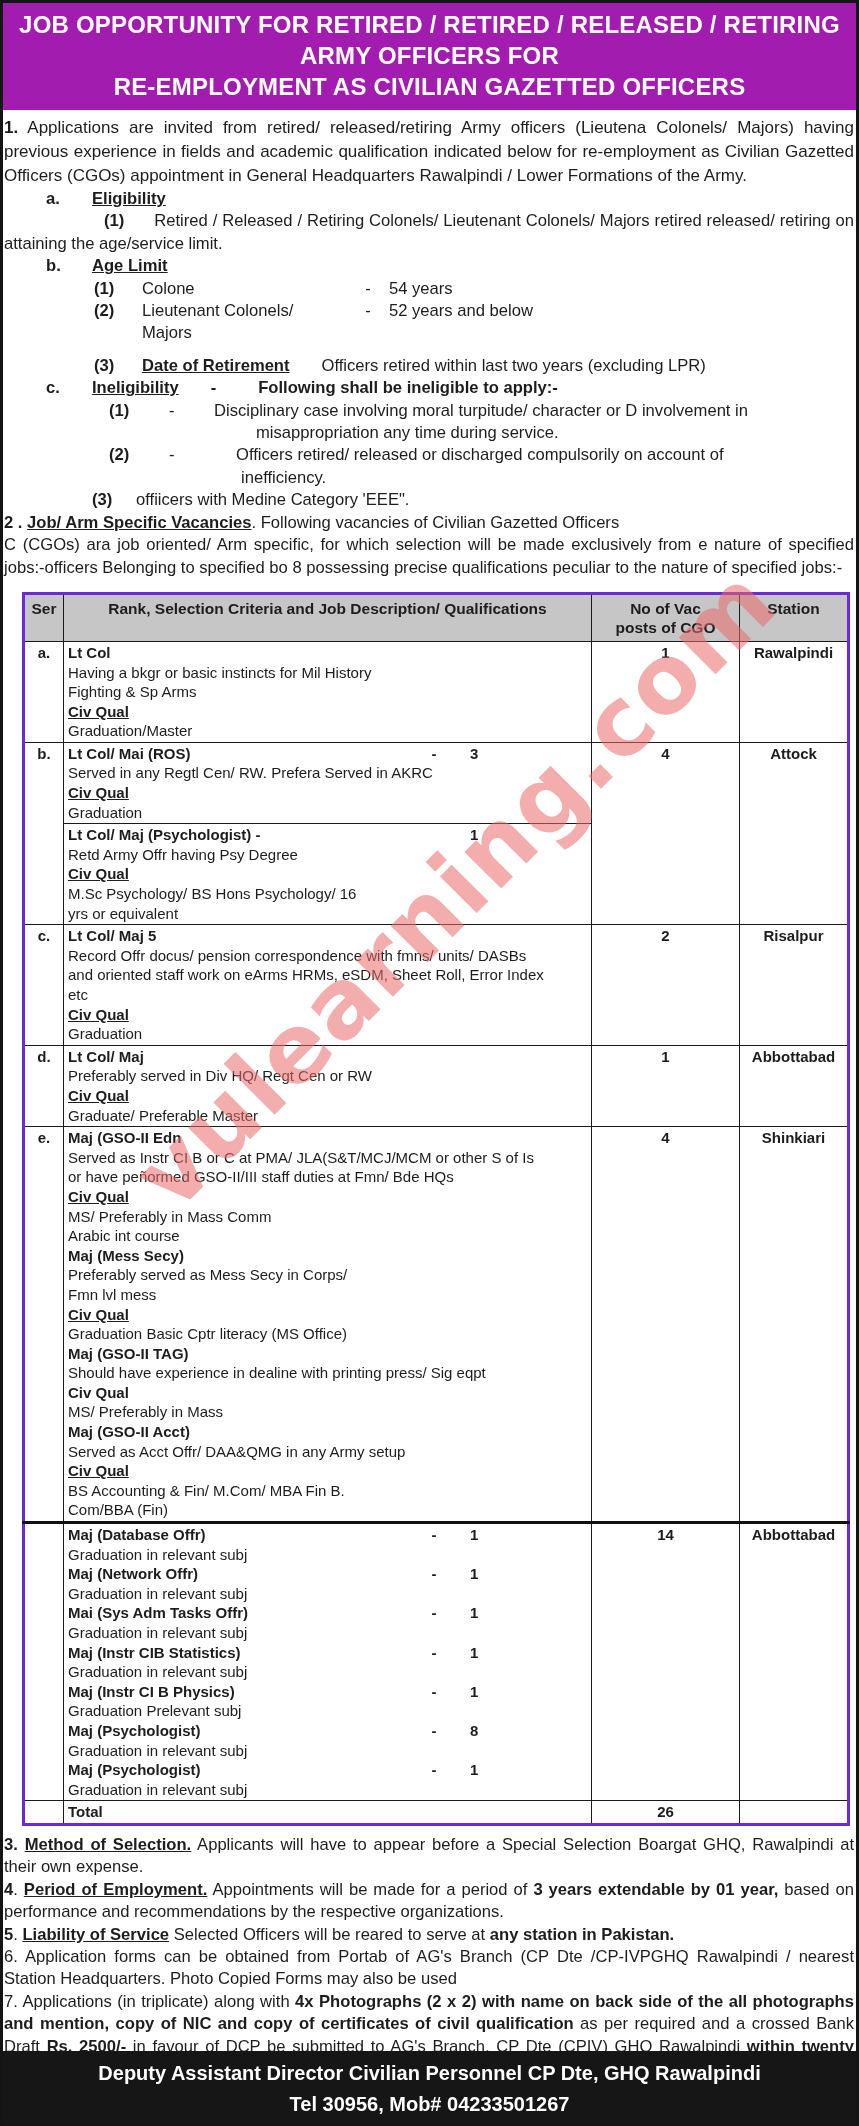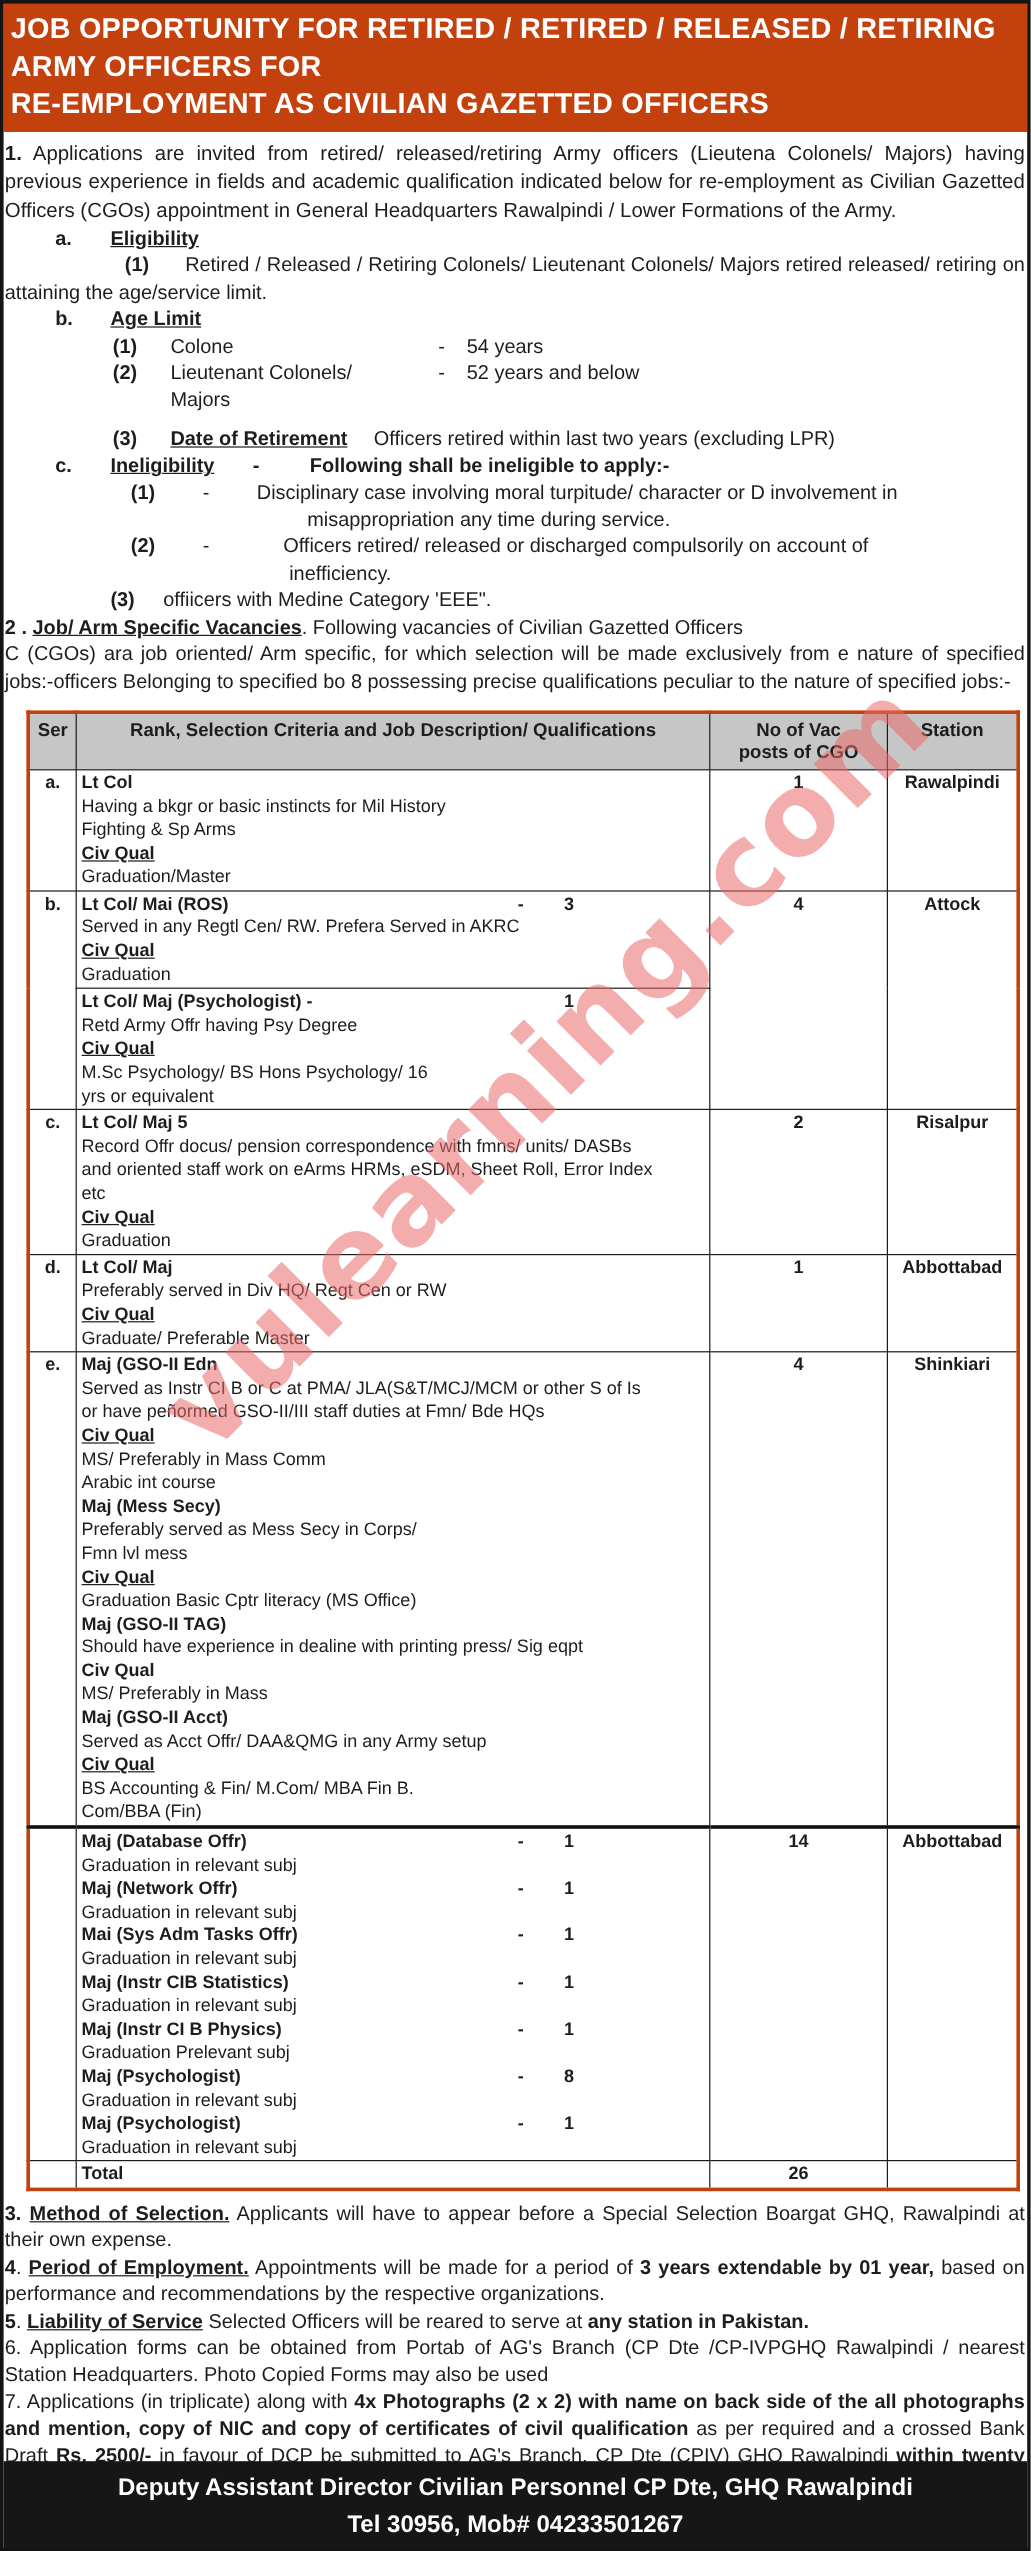--- a/index.html
+++ b/index.html
@@ -1,22 +1,22 @@
 <!DOCTYPE html>
 <html><head>
 <meta charset="utf-8">
 <style>
   html,body{margin:0;padding:0;background:#8a8a8a;}
   .page{position:relative;width:859px;height:2126px;background:#ffffff;margin:0 auto;
         font-family:"Liberation Sans","DejaVu Sans",sans-serif;color:#1d1d1d;overflow:hidden;}
   .frame{position:absolute;inset:0;border:3px solid #141414;pointer-events:none;z-index:40;}
 
   
-  .titleband{position:relative;margin:2px 3px 0 3px;background:#c2410c;color:#ffffff;
-             text-align:left;padding:7px 6px 8px 6px;}
+  .titleband{position:relative;margin:2px 3px 0 3px;background:#a21caf;color:#ffffff;
+             text-align:center;padding:7px 6px 8px 6px;}
   .titleband .tl{font-weight:bold;font-size:24px;line-height:31px;letter-spacing:.2px;}
 
   
   .bodyarea{padding:0 5px 0 4px;}
   .para{font-size:16.6px;line-height:22.4px;text-align:justify;margin:0;}
   .para1{font-size:17px;line-height:24px;margin-top:6px;}
   .seg.b{font-weight:bold;}
   .seg.u{text-decoration:underline;}
   .hang .seg:first-child{margin-left:100px;margin-right:30px;}
 
@@ -28,34 +28,34 @@
   .sechead .after{margin-left:42px;font-weight:bold;}
 
   .agerow{display:grid;grid-template-columns:48px 205px 42px auto;padding-left:90px;}
   .agerow .num{font-weight:bold;}
   .agerow .dsh{text-align:center;}
   .agegap{height:10px;}
 
   .retrow{display:flex;padding-left:90px;}
   .retrow .num{font-weight:bold;width:48px;flex:none;}
   .retrow .hd{font-weight:bold;text-decoration:underline;}
-  .retrow .txt{margin-left:22px;}
+  .retrow .txt{margin-left:32px;}
 
   .subitem{display:grid;grid-template-columns:60px 45px 1fr;padding-left:105px;}
   .subitem .num{font-weight:bold;}
   .subitem .dsh{text-align:left;}
   .subitem .l2{margin-left:42px;margin-top:29px;}
   .subitem.v2 .l1{margin-left:22px;}
   .subitem.v2 .l2{margin-left:27px;}
   .subitem3{display:flex;padding-left:88px;}
   .subitem3 .num{font-weight:bold;width:44px;flex:none;}
 
   
   table.vac{border-collapse:collapse;margin:13px 0 0 18px;width:825px;table-layout:fixed;
-            font-size:15px;line-height:19.6px;border:3px solid #c2410c;}
+            font-size:15px;line-height:19.6px;border:3px solid #6d28d9;}
   table.vac td,table.vac th{border:1.7px solid #1a1a1a;vertical-align:top;padding:1px 4px;}
   table.vac th{background:#c6c6c6;font-weight:bold;text-align:center;font-size:15.5px;
                line-height:19px;padding:4px 2px;white-space:pre-line;}
   td.ser{text-align:center;font-weight:bold;padding-top:3px;}
   td.desc{padding-left:8px;padding-right:4px;}
   td.vacn,td.station{text-align:center;font-weight:bold;padding-top:3px;}
   tr.thick td{border-top:3px solid #111111;}
   td.mid-v{vertical-align:middle;padding-top:0;}
   .dline .t.b{font-weight:bold;}
   .dline .t.u{text-decoration:underline;}

